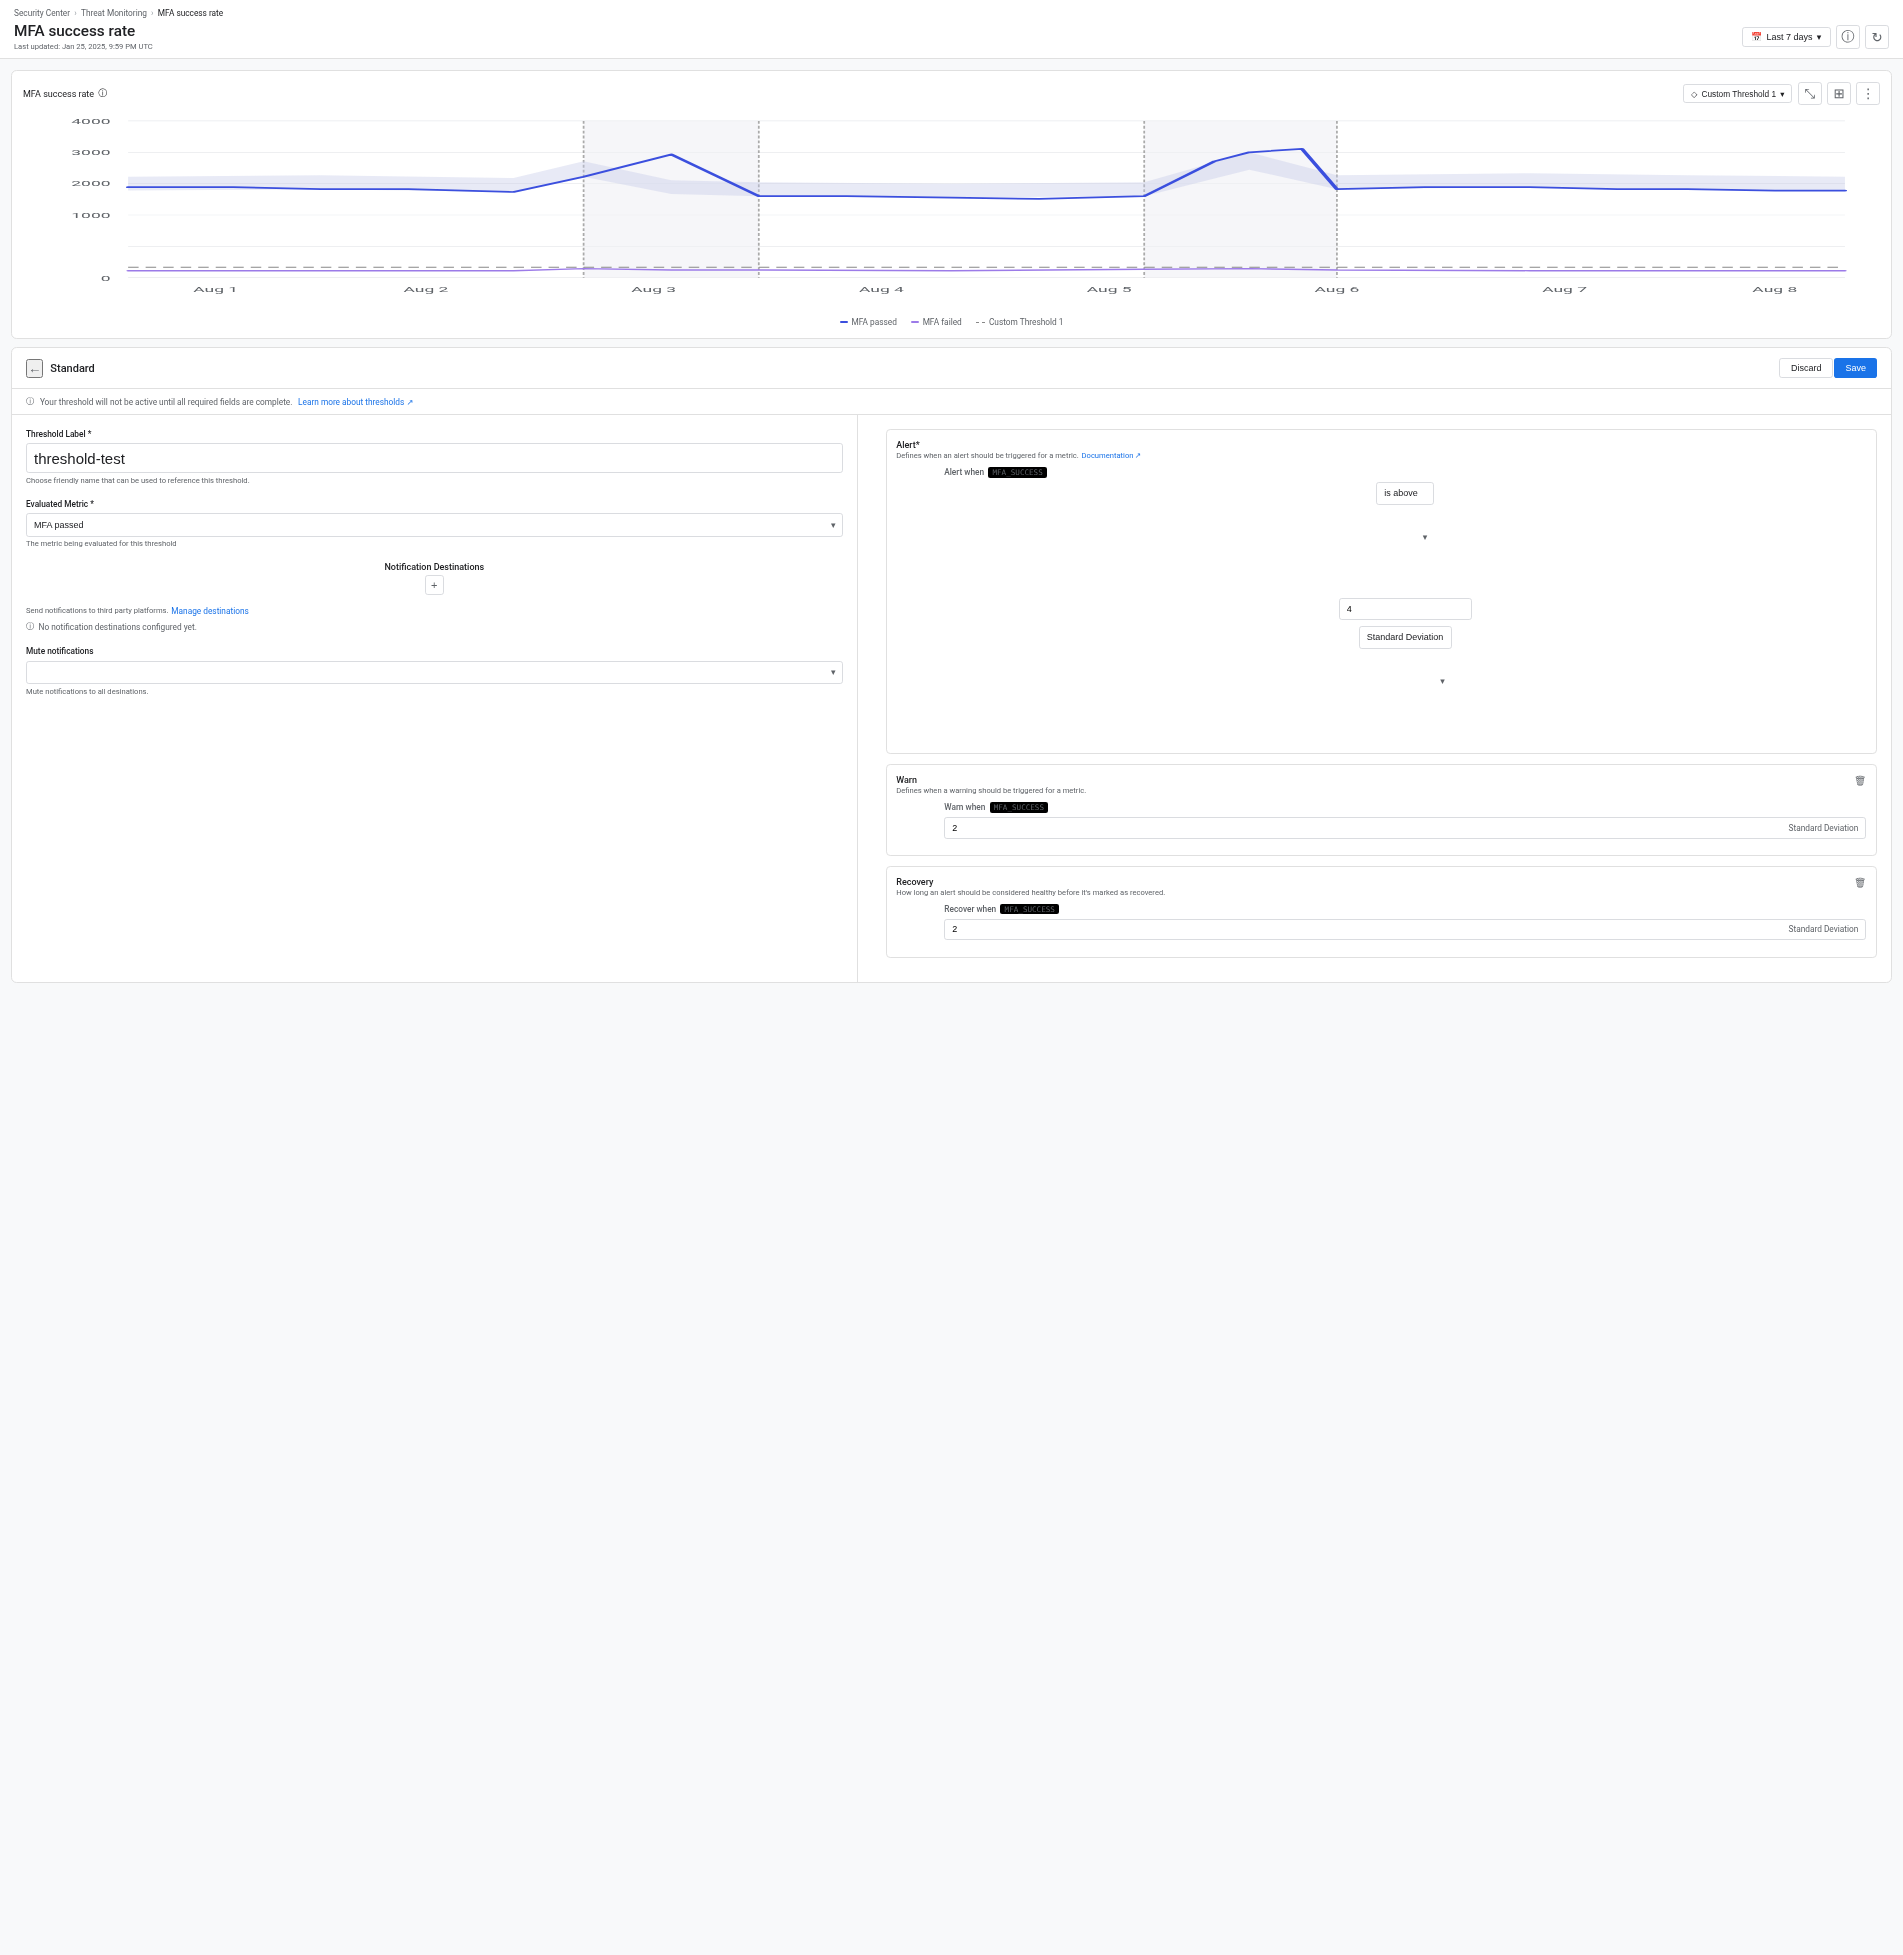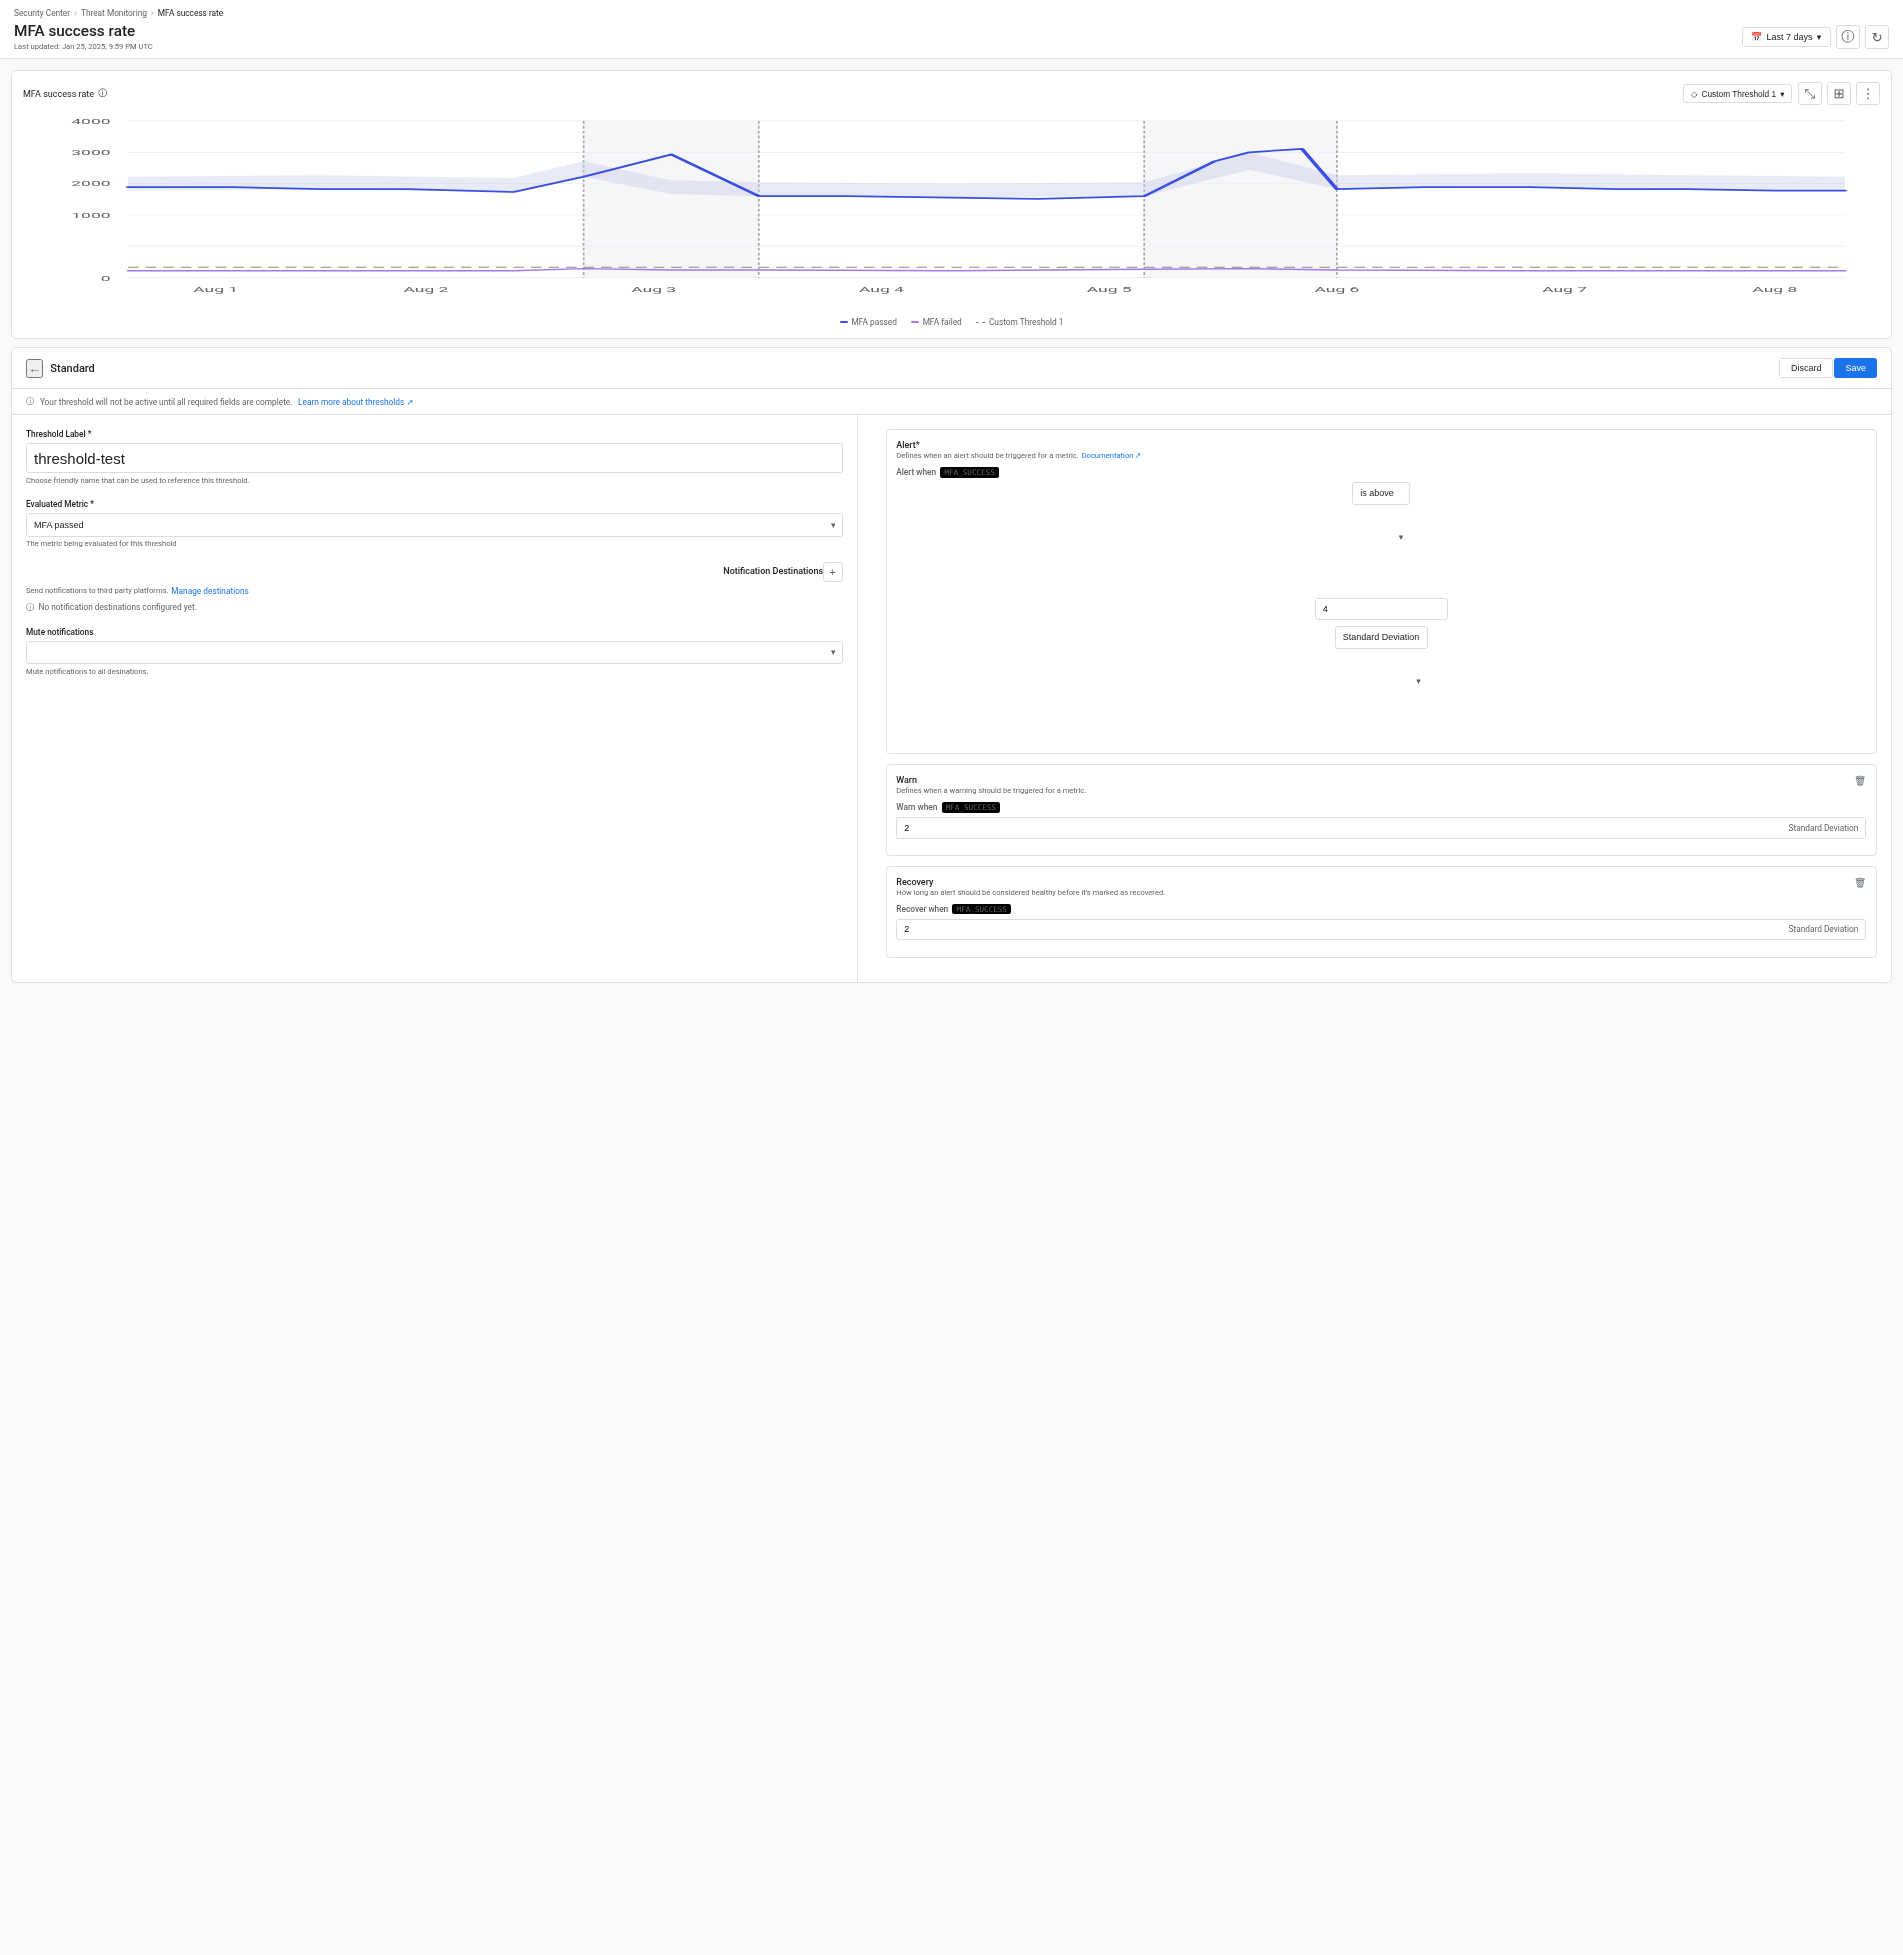--- a/index.html
+++ b/index.html
@@ -52,32 +52,32 @@
     .field-label { font-size: 8.3px; font-weight: 500; color: #202124; margin-bottom: 4.2px; }
     .field-input { width: 100%; border: 0.7px solid #dadce0; border-radius: 2.8px; padding: 5.6px 7px; font-size: 15px; color: #202124; outline: none; }
     .field-hint { font-size: 7.6px; color: #5f6368; margin-top: 2.8px; }
 
     .select-wrap { position: relative; }
     .select-wrap select { width: 100%; border: 0.7px solid #dadce0; border-radius: 2.8px; padding: 5.6px 7px; font-size: 9px; color: #202124; appearance: none; background: #fff; outline: none; cursor: pointer; }
     .select-arrow { position: absolute; right: 7px; top: 50%; transform: translateY(-50%); color: #5f6368; pointer-events: none; }
 
     .section-title { font-size: 9px; font-weight: 500; margin-bottom: 2.8px; color: #202124; }
 
-    .notif-header { display: flex; align-items: center; justify-content: flex-end; margin-bottom: 4px; }
+    .notif-header { display: flex; align-items: center; justify-content: center; margin-bottom: 11px; flex-direction: column; }
     .notif-manage { color: #1a73e8; text-decoration: none; font-size: 8.3px; }
     .add-btn { width: 19.5px; height: 19.5px; border: 0.7px solid #dadce0; border-radius: 2.8px; background: #fff; cursor: pointer; display: flex; align-items: center; justify-content: center; font-size: 11px; color: #5f6368; }
     .no-config { display: flex; align-items: center; gap: 4.2px; font-size: 8.3px; color: #5f6368; margin-top: 5.6px; }
 
     .alert-section { border: 0.7px solid #e0e0e0; border-radius: 4.2px; padding: 9.7px; margin-bottom: 9.7px; }
     .alert-header { display: flex; align-items: flex-start; justify-content: space-between; margin-bottom: 7px; }
     .alert-title { font-size: 9px; font-weight: 500; color: #202124; }
     .alert-desc { font-size: 7.6px; color: #5f6368; margin-top: 1.4px; }
     .doc-link { color: #1a73e8; text-decoration: none; font-size: 7.6px; display: flex; align-items: center; gap: 1.4px; }
     .trash-btn { color: #5f6368; cursor: pointer; border: none; background: none; font-size: 9.7px; }
-    .when-row { margin-bottom: 7px; }
+    .when-row { margin-bottom: 7px; margin-left: 48px; }
     .when-label { font-size: 8.3px; font-weight: 500; color: #5f6368; margin-bottom: 4.2px; display: flex; align-items: center; gap: 4.2px; }
     .metric-badge { background: #000000; border-radius: 2.1px; padding: 0.7px 4.2px; font-size: 7.6px; color: #5f6368; font-family: monospace; }
     .condition-row { display: flex; gap: 5.6px; align-items: center; flex-direction: column; }
     .condition-select { flex: 0 0 111px; }
     .condition-input { flex: 1; border: 0.7px solid #dadce0; border-radius: 2.8px; padding: 4.9px 7px; font-size: 9px; outline: none; }
     .condition-unit { flex: 0 0 111px; }
     .warn-input-wrap { border: 0.7px solid #dadce0; border-radius: 2.8px; padding: 4.9px 7px; display: flex; align-items: center; justify-content: space-between; }
     .warn-input-wrap input { border: none; outline: none; font-size: 9px; background: transparent; width: 42px; }
     .unit-label { font-size: 8.3px; color: #5f6368; }
   </style>

